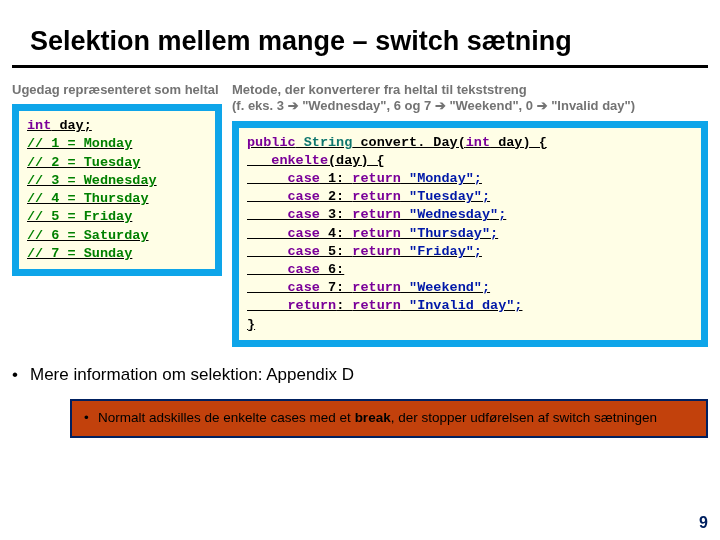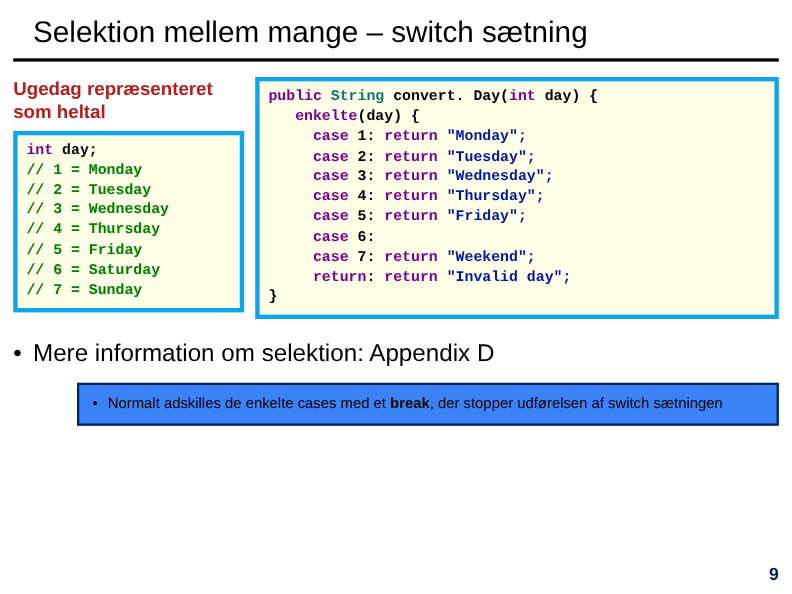--- a/index.html
+++ b/index.html
@@ -7,67 +7,68 @@
     padding: 0;
     width: 720px;
     height: 540px;
     font-family: Arial, Helvetica, sans-serif;
     background: #fff;
     position: relative;
     overflow: hidden;
   }
   .title {
     font-size: 27px;
-    font-weight: normal;
-    padding: 14px 30px 8px 30px;
+    font-weight: bold;
+    padding: 26px 30px 8px 30px;
     color: #000;
   }
   .title-rule {
     border: none;
     border-top: 3px solid #000;
     margin: 0 12px 14px 12px;
   }
   .content {
     display: flex;
     padding: 0 12px;
     gap: 10px;
   }
   .leftcol { flex: 0 0 210px; }
   .rightcol { flex: 1; }
   .subhead {
-    font-size: 17px;
+    font-size: 13px;
     font-weight: bold;
-    color: #b91c1c;
+    color: #737373;
     margin-bottom: 6px;
     line-height: 1.25;
   }
   .subhead .arrow { font-family: Arial; }
   .codebox {
-    border: 4px solid #0ea5e9;
+    border: 7px solid #0ea5e9;
     background: #fffee6;
     padding: 6px 8px;
     font-family: "Courier New", monospace;
     font-size: 13.5px;
     font-weight: bold;
     line-height: 1.35;
     white-space: pre;
+    text-decoration: underline;
   }
   .kw { color: #7a0099; }      
   .type { color: #0f766e; }
   .comment { color: #008000; } 
   .str { color: #0018a8; }
   .bullets {
     margin: 18px 0 0 12px;
-    font-size: 22px;
+    font-size: 17px;
   }
   .bullets .dot { display:inline-block; width:18px; }
   .notebox {
     margin: 14px 12px 0 70px;
     border: 2px solid #002060;
-    background: #3b82f6;
+    background: #c2410c;
     padding: 8px 12px;
     font-size: 13.5px;
     line-height: 1.4;
   }
   .notebox .smalldot { display:inline-block; width:14px; }
   .pagenum {
     position: absolute;
     right: 12px;
     bottom: 8px;
     font-size: 16px;
@@ -88,20 +89,24 @@
 <span class="comment">// 1 = Monday</span>
 <span class="comment">// 2 = Tuesday</span>
 <span class="comment">// 3 = Wednesday</span>
 <span class="comment">// 4 = Thursday</span>
 <span class="comment">// 5 = Friday</span>
 <span class="comment">// 6 = Saturday</span>
 <span class="comment">// 7 = Sunday</span></div>
   </div>
 
   <div class="rightcol">
+    <div class="subhead">
+      <span>Metode, der konverterer fra heltal til tekststreng</span><br>
+      <span>(f. eks. 3 </span><span class="arrow">➔</span><span> "Wednesday", 6 og 7 </span><span class="arrow">➔</span><span> "Weekend", 0 </span><span class="arrow">➔</span><span> "Invalid day")</span>
+    </div>
     <div class="codebox"><span class="kw">public</span><span class="type"> String</span><span> convert. Day(</span><span class="kw">int</span><span> day) {</span>
 <span class="kw">   enkelte</span><span>(day) {</span>
 <span class="kw">     case</span><span> 1: </span><span class="kw">return</span><span class="str"> "Monday";</span>
 <span class="kw">     case</span><span> 2: </span><span class="kw">return</span><span class="str"> "Tuesday";</span>
 <span class="kw">     case</span><span> 3: </span><span class="kw">return</span><span class="str"> "Wednesday";</span>
 <span class="kw">     case</span><span> 4: </span><span class="kw">return</span><span class="str"> "Thursday";</span>
 <span class="kw">     case</span><span> 5: </span><span class="kw">return</span><span class="str"> "Friday";</span>
 <span class="kw">     case</span><span> 6:</span>
 <span class="kw">     case</span><span> 7: </span><span class="kw">return</span><span class="str"> "Weekend";</span>
 <span class="kw">     return</span><span>: </span><span class="kw">return</span><span class="str"> "Invalid day";</span>

